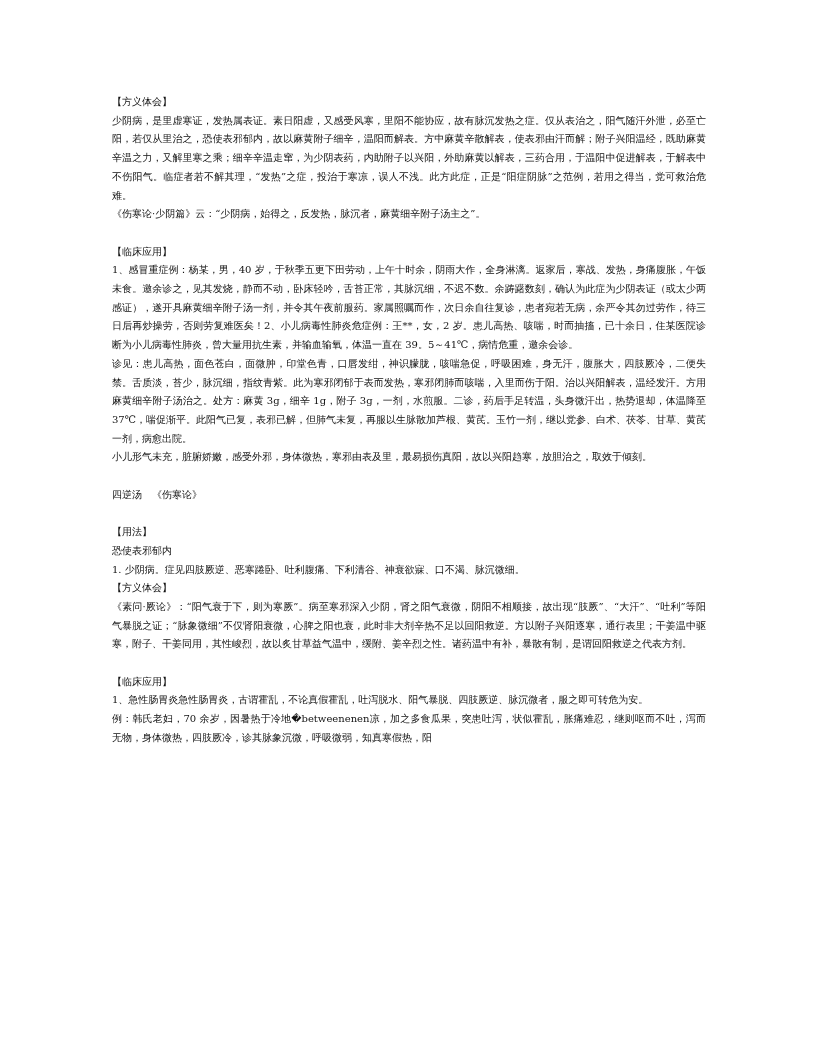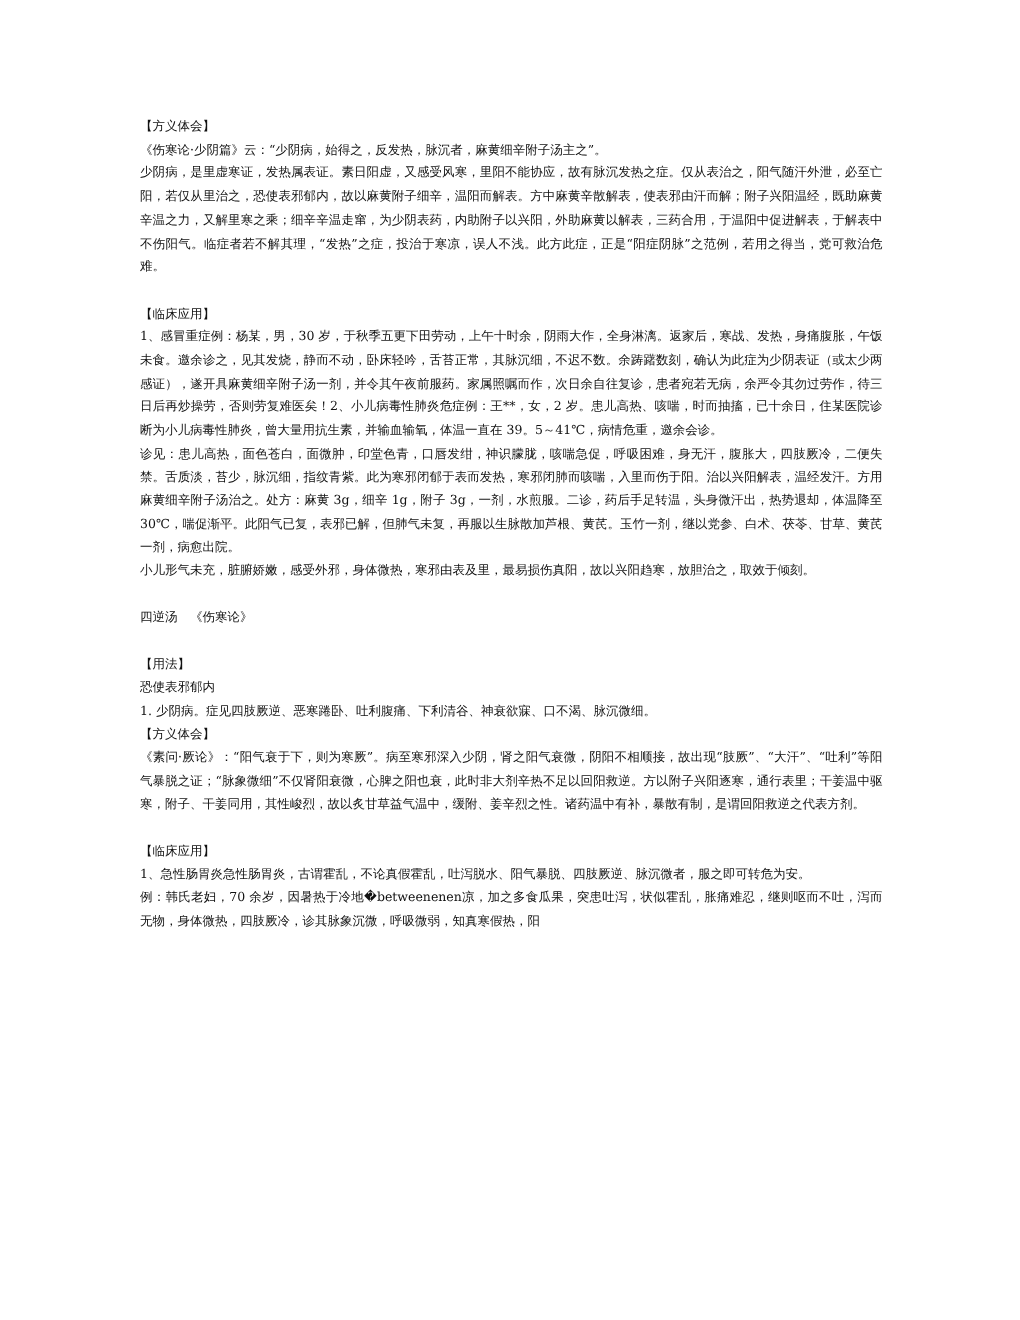--- a/index.html
+++ b/index.html
@@ -35,26 +35,26 @@
     }
     .blank {
       height: 18.7px;
     }
   </style>
 </head>
 <body>
 
 <div class="page">
   <p class="heading">【方义体会】</p>
+  <p class="para">少阴病，是里虚寒证，发热属表证。素日阳虚，又感受风寒，里阳不能协应，故有脉沉发热之症。仅从表治之，阳气随汗外泄，必至亡阳，若仅从里治之，恐使表邪郁内，故以麻黄附子细辛，温阳而解表。方中麻黄辛散解表，使表邪由汗而解；附子兴阳温经，既助麻黄辛温之力，又解里寒之乘；细辛辛温走窜，为少阴表药，内助附子以兴阳，外助麻黄以解表，三药合用，于温阳中促进解表，于解表中不伤阳气。临症者若不解其理，“发热”之症，投治于寒凉，误人不浅。此方此症，正是“阳症阴脉”之范例，若用之得当，党可救治危难。</p>
   <p class="para">《伤寒论·少阴篇》云：“少阴病，始得之，反发热，脉沉者，麻黄细辛附子汤主之”。</p>
-  <p class="para">少阴病，是里虚寒证，发热属表证。素日阳虚，又感受风寒，里阳不能协应，故有脉沉发热之症。仅从表治之，阳气随汗外泄，必至亡阳，若仅从里治之，恐使表邪郁内，故以麻黄附子细辛，温阳而解表。方中麻黄辛散解表，使表邪由汗而解；附子兴阳温经，既助麻黄辛温之力，又解里寒之乘；细辛辛温走窜，为少阴表药，内助附子以兴阳，外助麻黄以解表，三药合用，于温阳中促进解表，于解表中不伤阳气。临症者若不解其理，“发热”之症，投治于寒凉，误人不浅。此方此症，正是“阳症阴脉”之范例，若用之得当，党可救治危难。</p>
   <div class="blank"></div>
   <p class="heading">【临床应用】</p>
-  <p class="para">1、感冒重症例：杨某，男，30 岁，于秋季五更下田劳动，上午十时余，阴雨大作，全身淋漓。返家后，寒战、发热，身痛腹胀，午饭未食。邀余诊之，见其发烧，静而不动，卧床轻吟，舌苔正常，其脉沉细，不迟不数。余踌躇数刻，确认为此症为少阴表证（或太少两感证），遂开具麻黄细辛附子汤一剂，并令其午夜前服药。家属照嘱而作，次日余自往复诊，患者宛若无病，余严令其勿过劳作，待三日后再炒操劳，否则劳复难医矣！2、小儿病毒性肺炎危症例：王**，女，2 岁。患儿高热、咳喘，时而抽搐，已十余日，住某医院诊断为小儿病毒性肺炎，曾大量用抗生素，并输血输氧，体温一直在 39。5～41℃，病情危重，邀余会诊。</p>
-  <p class="para">诊见：患儿高热，面色苍白，面微肿，印堂色青，口唇发绀，神识朦胧，咳喘急促，呼吸困难，身无汗，腹胀大，四肢厥冷，二便失禁。舌质淡，苔少，脉沉细，指纹青紫。此为寒邪闭郁于表而发热，寒邪闭肺而咳喘，入里而伤于阳。治以兴阳解表，温经发汗。方用麻黄细辛附子汤治之。处方：麻黄 3g，细辛 1g，附子 3g，一剂，水煎服。二诊，药后手足转温，头身微汗出，热势退却，体温降至 30℃，喘促渐平。此阳气已复，表邪已解，但肺气未复，再服以生脉散加芦根、黄芪。玉竹一剂，继以党参、白术、茯苓、甘草、黄芪一剂，病愈出院。</p>
+  <p class="para">1、感冒重症例：杨某，男，40 岁，于秋季五更下田劳动，上午十时余，阴雨大作，全身淋漓。返家后，寒战、发热，身痛腹胀，午饭未食。邀余诊之，见其发烧，静而不动，卧床轻吟，舌苔正常，其脉沉细，不迟不数。余踌躇数刻，确认为此症为少阴表证（或太少两感证），遂开具麻黄细辛附子汤一剂，并令其午夜前服药。家属照嘱而作，次日余自往复诊，患者宛若无病，余严令其勿过劳作，待三日后再炒操劳，否则劳复难医矣！2、小儿病毒性肺炎危症例：王**，女，2 岁。患儿高热、咳喘，时而抽搐，已十余日，住某医院诊断为小儿病毒性肺炎，曾大量用抗生素，并输血输氧，体温一直在 39。5～41℃，病情危重，邀余会诊。</p>
+  <p class="para">诊见：患儿高热，面色苍白，面微肿，印堂色青，口唇发绀，神识朦胧，咳喘急促，呼吸困难，身无汗，腹胀大，四肢厥冷，二便失禁。舌质淡，苔少，脉沉细，指纹青紫。此为寒邪闭郁于表而发热，寒邪闭肺而咳喘，入里而伤于阳。治以兴阳解表，温经发汗。方用麻黄细辛附子汤治之。处方：麻黄 3g，细辛 1g，附子 3g，一剂，水煎服。二诊，药后手足转温，头身微汗出，热势退却，体温降至 37℃，喘促渐平。此阳气已复，表邪已解，但肺气未复，再服以生脉散加芦根、黄芪。玉竹一剂，继以党参、白术、茯苓、甘草、黄芪一剂，病愈出院。</p>
   <p class="para">小儿形气未充，脏腑娇嫩，感受外邪，身体微热，寒邪由表及里，最易损伤真阳，故以兴阳趋寒，放胆治之，取效于倾刻。</p>
   <div class="blank"></div>
   <p class="para">四逆汤　《伤寒论》</p>
   <div class="blank"></div>
   <p class="heading">【用法】</p>
   <p class="para">恐使表邪郁内</p>
   <p class="para">1. 少阴病。症见四肢厥逆、恶寒踡卧、吐利腹痛、下利清谷、神衰欲寐、口不渴、脉沉微细。</p>
   <p class="heading">【方义体会】</p>
   <p class="para">《素问·厥论》：“阳气衰于下，则为寒厥”。病至寒邪深入少阴，肾之阳气衰微，阴阳不相顺接，故出现“肢厥”、“大汗”、“吐利”等阳气暴脱之证；“脉象微细”不仅肾阳衰微，心脾之阳也衰，此时非大剂辛热不足以回阳救逆。方以附子兴阳逐寒，通行表里；干姜温中驱寒，附子、干姜同用，其性峻烈，故以炙甘草益气温中，缓附、姜辛烈之性。诸药温中有补，暴散有制，是谓回阳救逆之代表方剂。</p>
   <div class="blank"></div>

